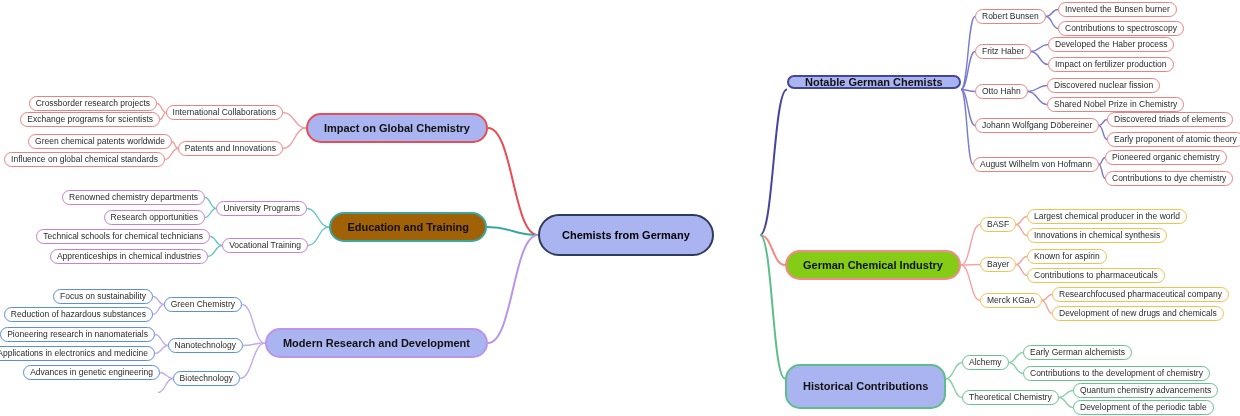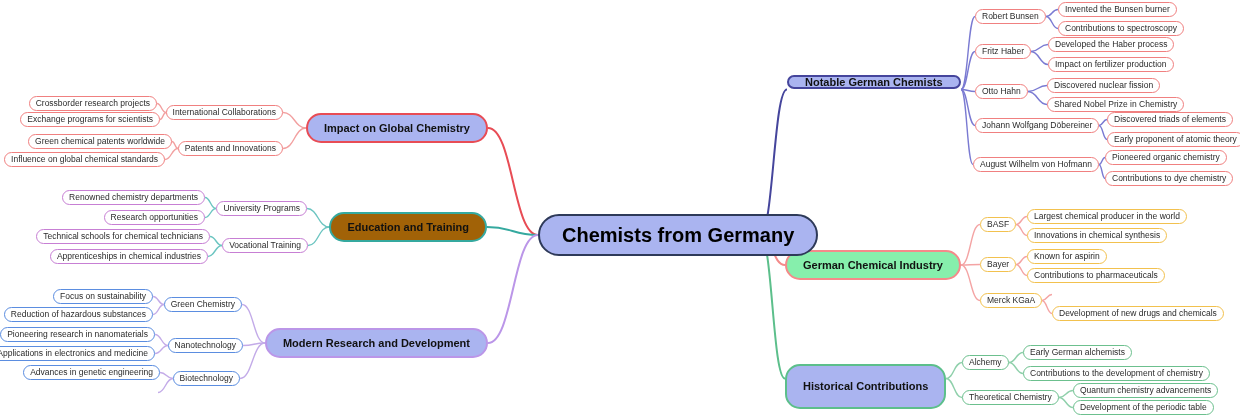--- a/index.html
+++ b/index.html
@@ -32,21 +32,21 @@
     border-width:2px;
     font-size:11px;
     font-weight:bold;
     color:#111;
     padding:0 16px;
   }
   .root-node{
     height:42px;
     border-radius:21px;
     border-width:2.5px;
-    font-size:20px;
+    font-size:11px;
     font-weight:bold;
     color:#000;
     padding:15px 22px;
     z-index:3;
   }
 </style>
 </head>
 <body>
 
 <div class="canvas">
@@ -122,28 +122,29 @@
   <div id="b0c2" class="node sub" style="left: 975px; top: 84px; border-color: rgb(240, 128, 128);">Otto Hahn</div>
   <div id="b0c2l0" class="node leaf" style="left: 1047px; top: 78px; border-color: rgb(240, 128, 128);">Discovered nuclear fission</div>
   <div id="b0c2l1" class="node leaf" style="left: 1047px; top: 97px; border-color: rgb(240, 128, 128);">Shared Nobel Prize in Chemistry</div>
   <div id="b0c3" class="node sub" style="left: 975px; top: 118px; border-color: rgb(240, 128, 128);">Johann Wolfgang Döbereiner</div>
   <div id="b0c3l0" class="node leaf" style="left: 1107px; top: 112px; border-color: rgb(240, 128, 128);">Discovered triads of elements</div>
   <div id="b0c3l1" class="node leaf" style="left: 1107px; top: 132px; border-color: rgb(240, 128, 128);">Early proponent of atomic theory</div>
   <div id="b0c4" class="node sub" style="left: 973px; top: 157px; border-color: rgb(240, 128, 128);">August Wilhelm von Hofmann</div>
   <div id="b0c4l0" class="node leaf" style="left: 1105px; top: 150px; border-color: rgb(240, 128, 128);">Pioneered organic chemistry</div>
   <div id="b0c4l1" class="node leaf" style="left: 1105px; top: 171px; border-color: rgb(240, 128, 128);">Contributions to dye chemistry</div>
 
-  <div id="b1" class="node topic" style="left: 785px; top: 250px; border-color: rgb(244, 138, 138); background: #86efac;">German Chemical Industry</div>
+  <div id="b1" class="node topic" style="left: 785px; top: 250px; border-color: rgb(244, 138, 138); background: #84cc16;">German Chemical Industry</div>
   <div id="b1c0" class="node sub" style="left: 980px; top: 217px; border-color: rgb(242, 193, 78);">BASF</div>
   <div id="b1c0l0" class="node leaf" style="left: 1027px; top: 209px; border-color: rgb(242, 193, 78);">Largest chemical producer in the world</div>
   <div id="b1c0l1" class="node leaf" style="left: 1027px; top: 228px; border-color: rgb(242, 193, 78);">Innovations in chemical synthesis</div>
   <div id="b1c1" class="node sub" style="left: 980px; top: 257px; border-color: rgb(242, 193, 78);">Bayer</div>
   <div id="b1c1l0" class="node leaf" style="left: 1027px; top: 249px; border-color: rgb(242, 193, 78);">Known for aspirin</div>
   <div id="b1c1l1" class="node leaf" style="left: 1027px; top: 268px; border-color: rgb(242, 193, 78);">Contributions to pharmaceuticals</div>
   <div id="b1c2" class="node sub" style="left: 980px; top: 293px; border-color: rgb(242, 193, 78);">Merck KGaA</div>
+  <div id="b1c2l0" class="node leaf" style="left: 1052px; top: 287px; border-color: rgb(242, 193, 78);">Researchfocused pharmaceutical company</div>
   <div id="b1c2l1" class="node leaf" style="left: 1052px; top: 306px; border-color: rgb(242, 193, 78);">Development of new drugs and chemicals</div>
 
   <div id="b2" class="node topic" style="left: 785px; top: 364px; height: 45px; border-color: rgb(92, 191, 139); background: rgb(170, 180, 240);">Historical Contributions</div>
   <div id="b2c0" class="node sub" style="left: 962px; top: 355px; border-color: rgb(108, 192, 142);">Alchemy</div>
   <div id="b2c0l0" class="node leaf" style="left: 1023px; top: 345px; border-color: rgb(108, 192, 142);">Early German alchemists</div>
   <div id="b2c0l1" class="node leaf" style="left: 1023px; top: 366px; border-color: rgb(108, 192, 142);">Contributions to the development of chemistry</div>
   <div id="b2c1" class="node sub" style="left: 962px; top: 390px; border-color: rgb(108, 192, 142);">Theoretical Chemistry</div>
   <div id="b2c1l0" class="node leaf" style="left: 1073px; top: 383px; border-color: rgb(108, 192, 142);">Quantum chemistry advancements</div>
   <div id="b2c1l1" class="node leaf" style="left: 1073px; top: 400px; border-color: rgb(108, 192, 142);">Development of the periodic table</div>
 

